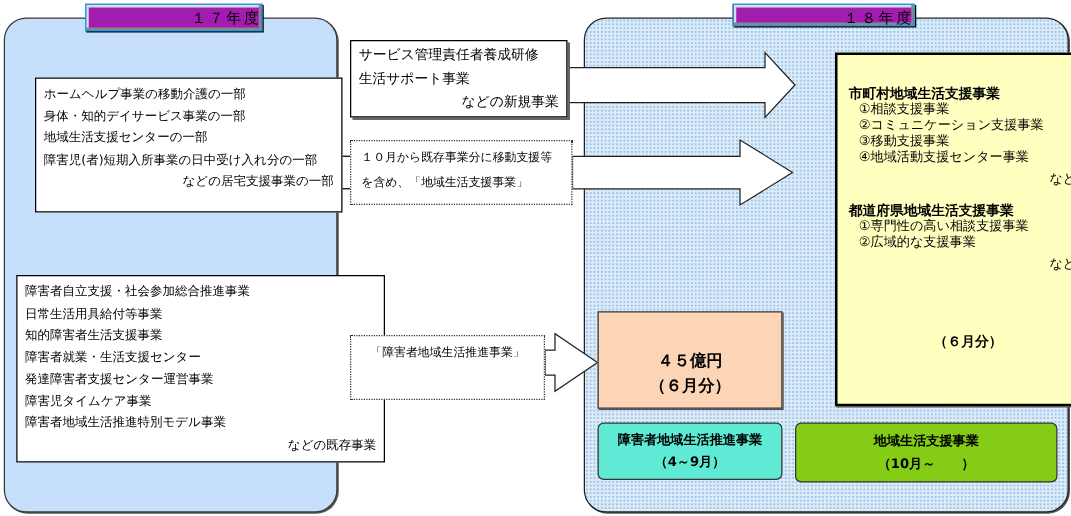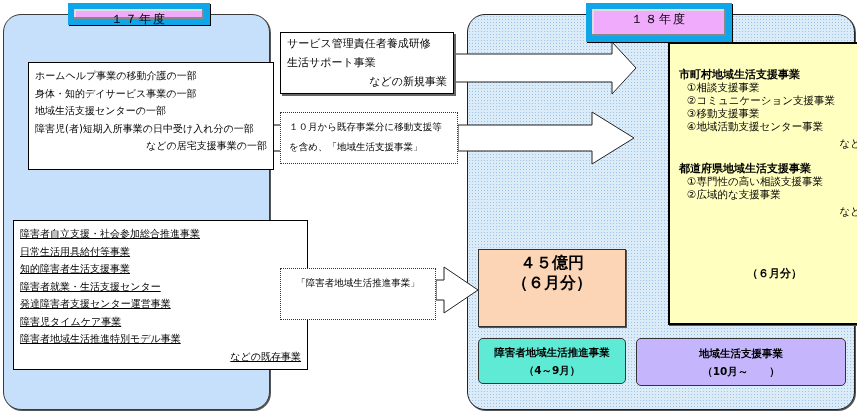--- a/index.html
+++ b/index.html
@@ -26,40 +26,40 @@
     border-radius:18px;
     background-color:#dcebf8;
     background-image:
       radial-gradient(#9cc4e8 0.9px, transparent 1px);
     background-size:3px 3px;
     box-shadow: 1px 1px 0 #555;
   }
 
   
   .year-label {
-    background:#f0abfc;
-    border:6px solid #0ea5e9;
+    background:#a21caf;
+    border:1px solid #0ea5e9;
     box-shadow: inset -2px -2px 0 #888, inset 2px 2px 0 #ddd, 1px 1px 0 #000;
-    text-align:center;
+    text-align:right;
     font-size:12px;
     letter-spacing:2px;
   }
   .year-17 { left:68px; top:3px; width:142px; height:22px; line-height:20px; }
-  .year-18 { left:586px; top:3px; width:146px; height:39px; line-height:20px; }
+  .year-18 { left:586px; top:3px; width:146px; height:18px; line-height:20px; }
 
   
   .list-box {
     background:#fff;
     border:1px solid #000;
     font-size:10px;
     line-height:17.5px;
     padding:4px 6px;
   }
   .list-box-1 { left:28px; top:62px; width:246px; height:108px; }
-  .list-box-2 { left:13px; top:220px; width:295px; height:150px; padding-top:4px;text-decoration:underline; }
+  .list-box-2 { left:13px; top:220px; width:295px; height:150px; padding-top:4px; }
   .list-box .item { white-space:nowrap; }
   .list-box .tail { text-align:right; white-space:nowrap; }
 
   
   .newbiz-box {
     left:280px; top:32px; width:174px; height:62px;
     background:#fff; border:1px solid #000;
     box-shadow: 2px 2px 0 #666;
     font-size:11px; line-height:19px;
     padding:1px 6px;
@@ -95,38 +95,38 @@
   .yb-amount-wrap { position:absolute; left:0; right:0; top:220px; }
 
   
   .orange-box {
     left:478px; top:249px; width:148px; height:78px;
     background:#fbd5b5;
     border:1.5px solid #333;
     box-shadow: 1px 1px 0 #555;
     text-align:center;
     font-weight:bold;
-    font-size:16px;
+    font-size:13px;
     line-height:20px;
-    padding-top:3px;
+    padding-top:30px;
   }
   .orange-box-2 {
     left:478px; top:338px; width:148px; height:46px;
     background:#5eead4;
     border:1.5px solid #333;
     border-radius:5px;
     text-align:center;
     font-weight:bold;
     font-size:10.5px;
     line-height:18px;
     padding-top:4px;
   }
   .yellow-box-2 {
     left:636px; top:338px; width:210px; height:48px;
-    background:#c4b5fd;
+    background:#84cc16;
     border:1.5px solid #333;
     border-radius:5px;
     text-align:center;
     font-weight:bold;
     font-size:10.5px;
     line-height:18px;
     padding-top:5px;
   }
   svg.arrows { position:absolute; left:0; top:0; }
 </style>

